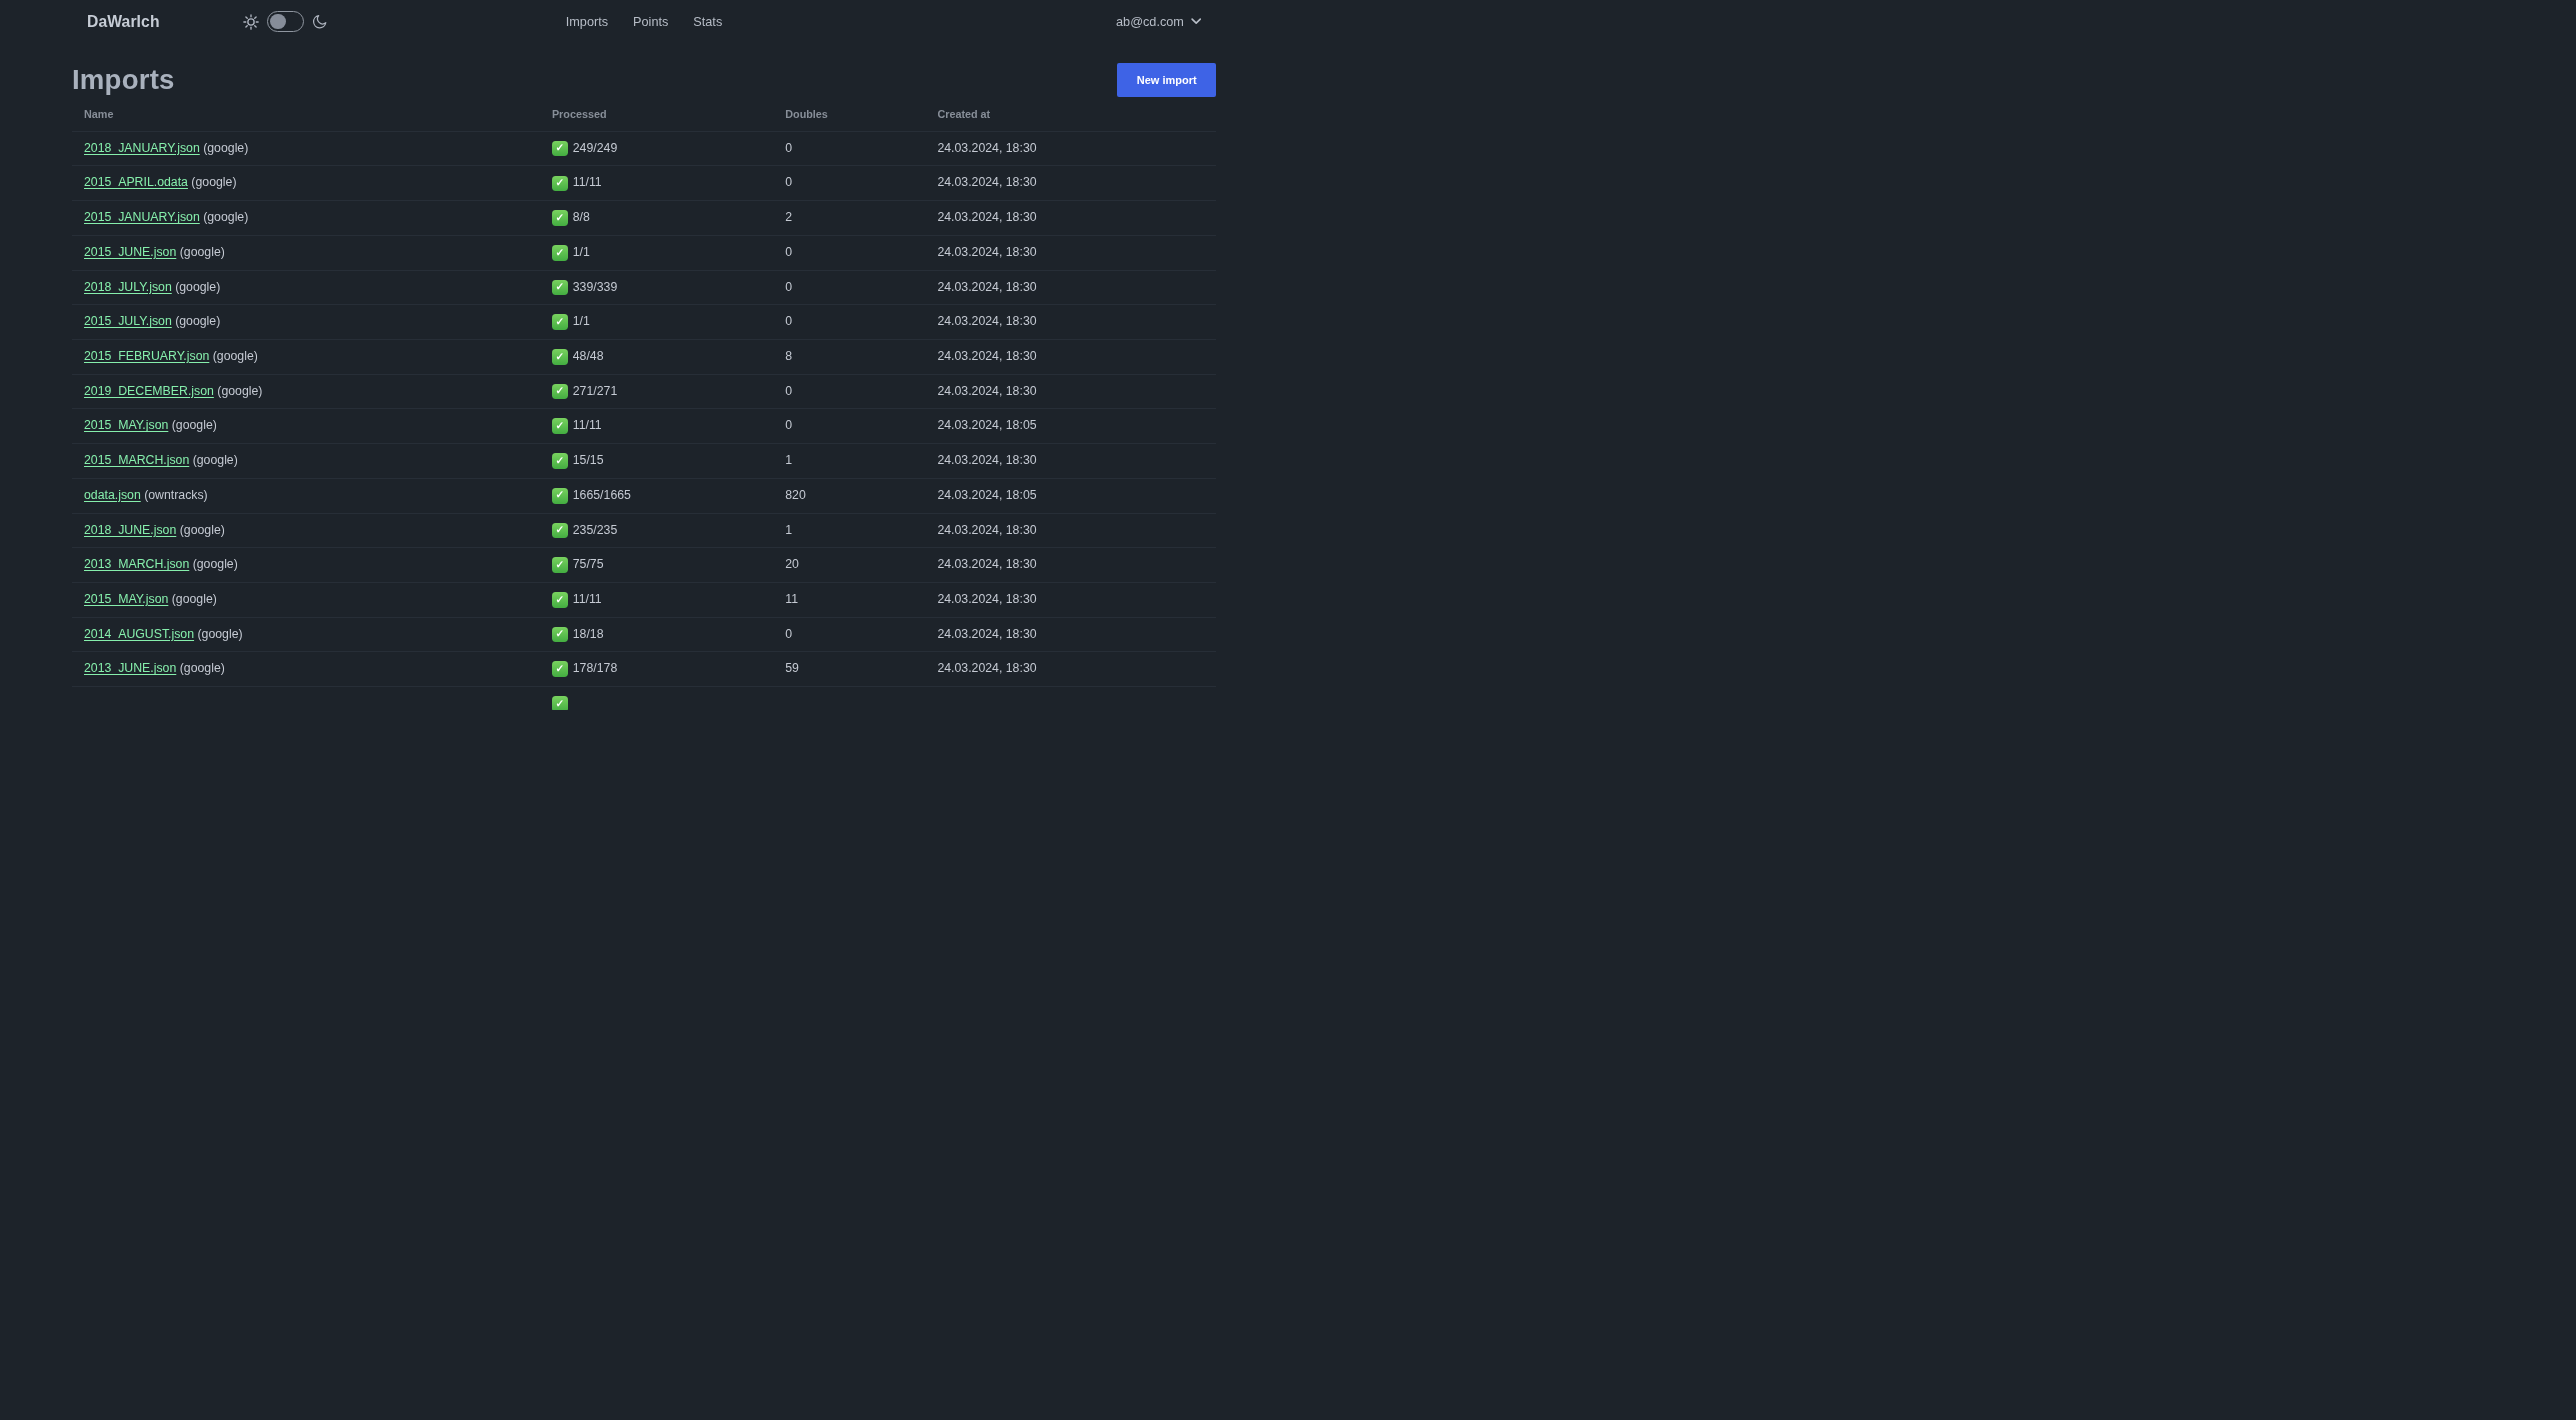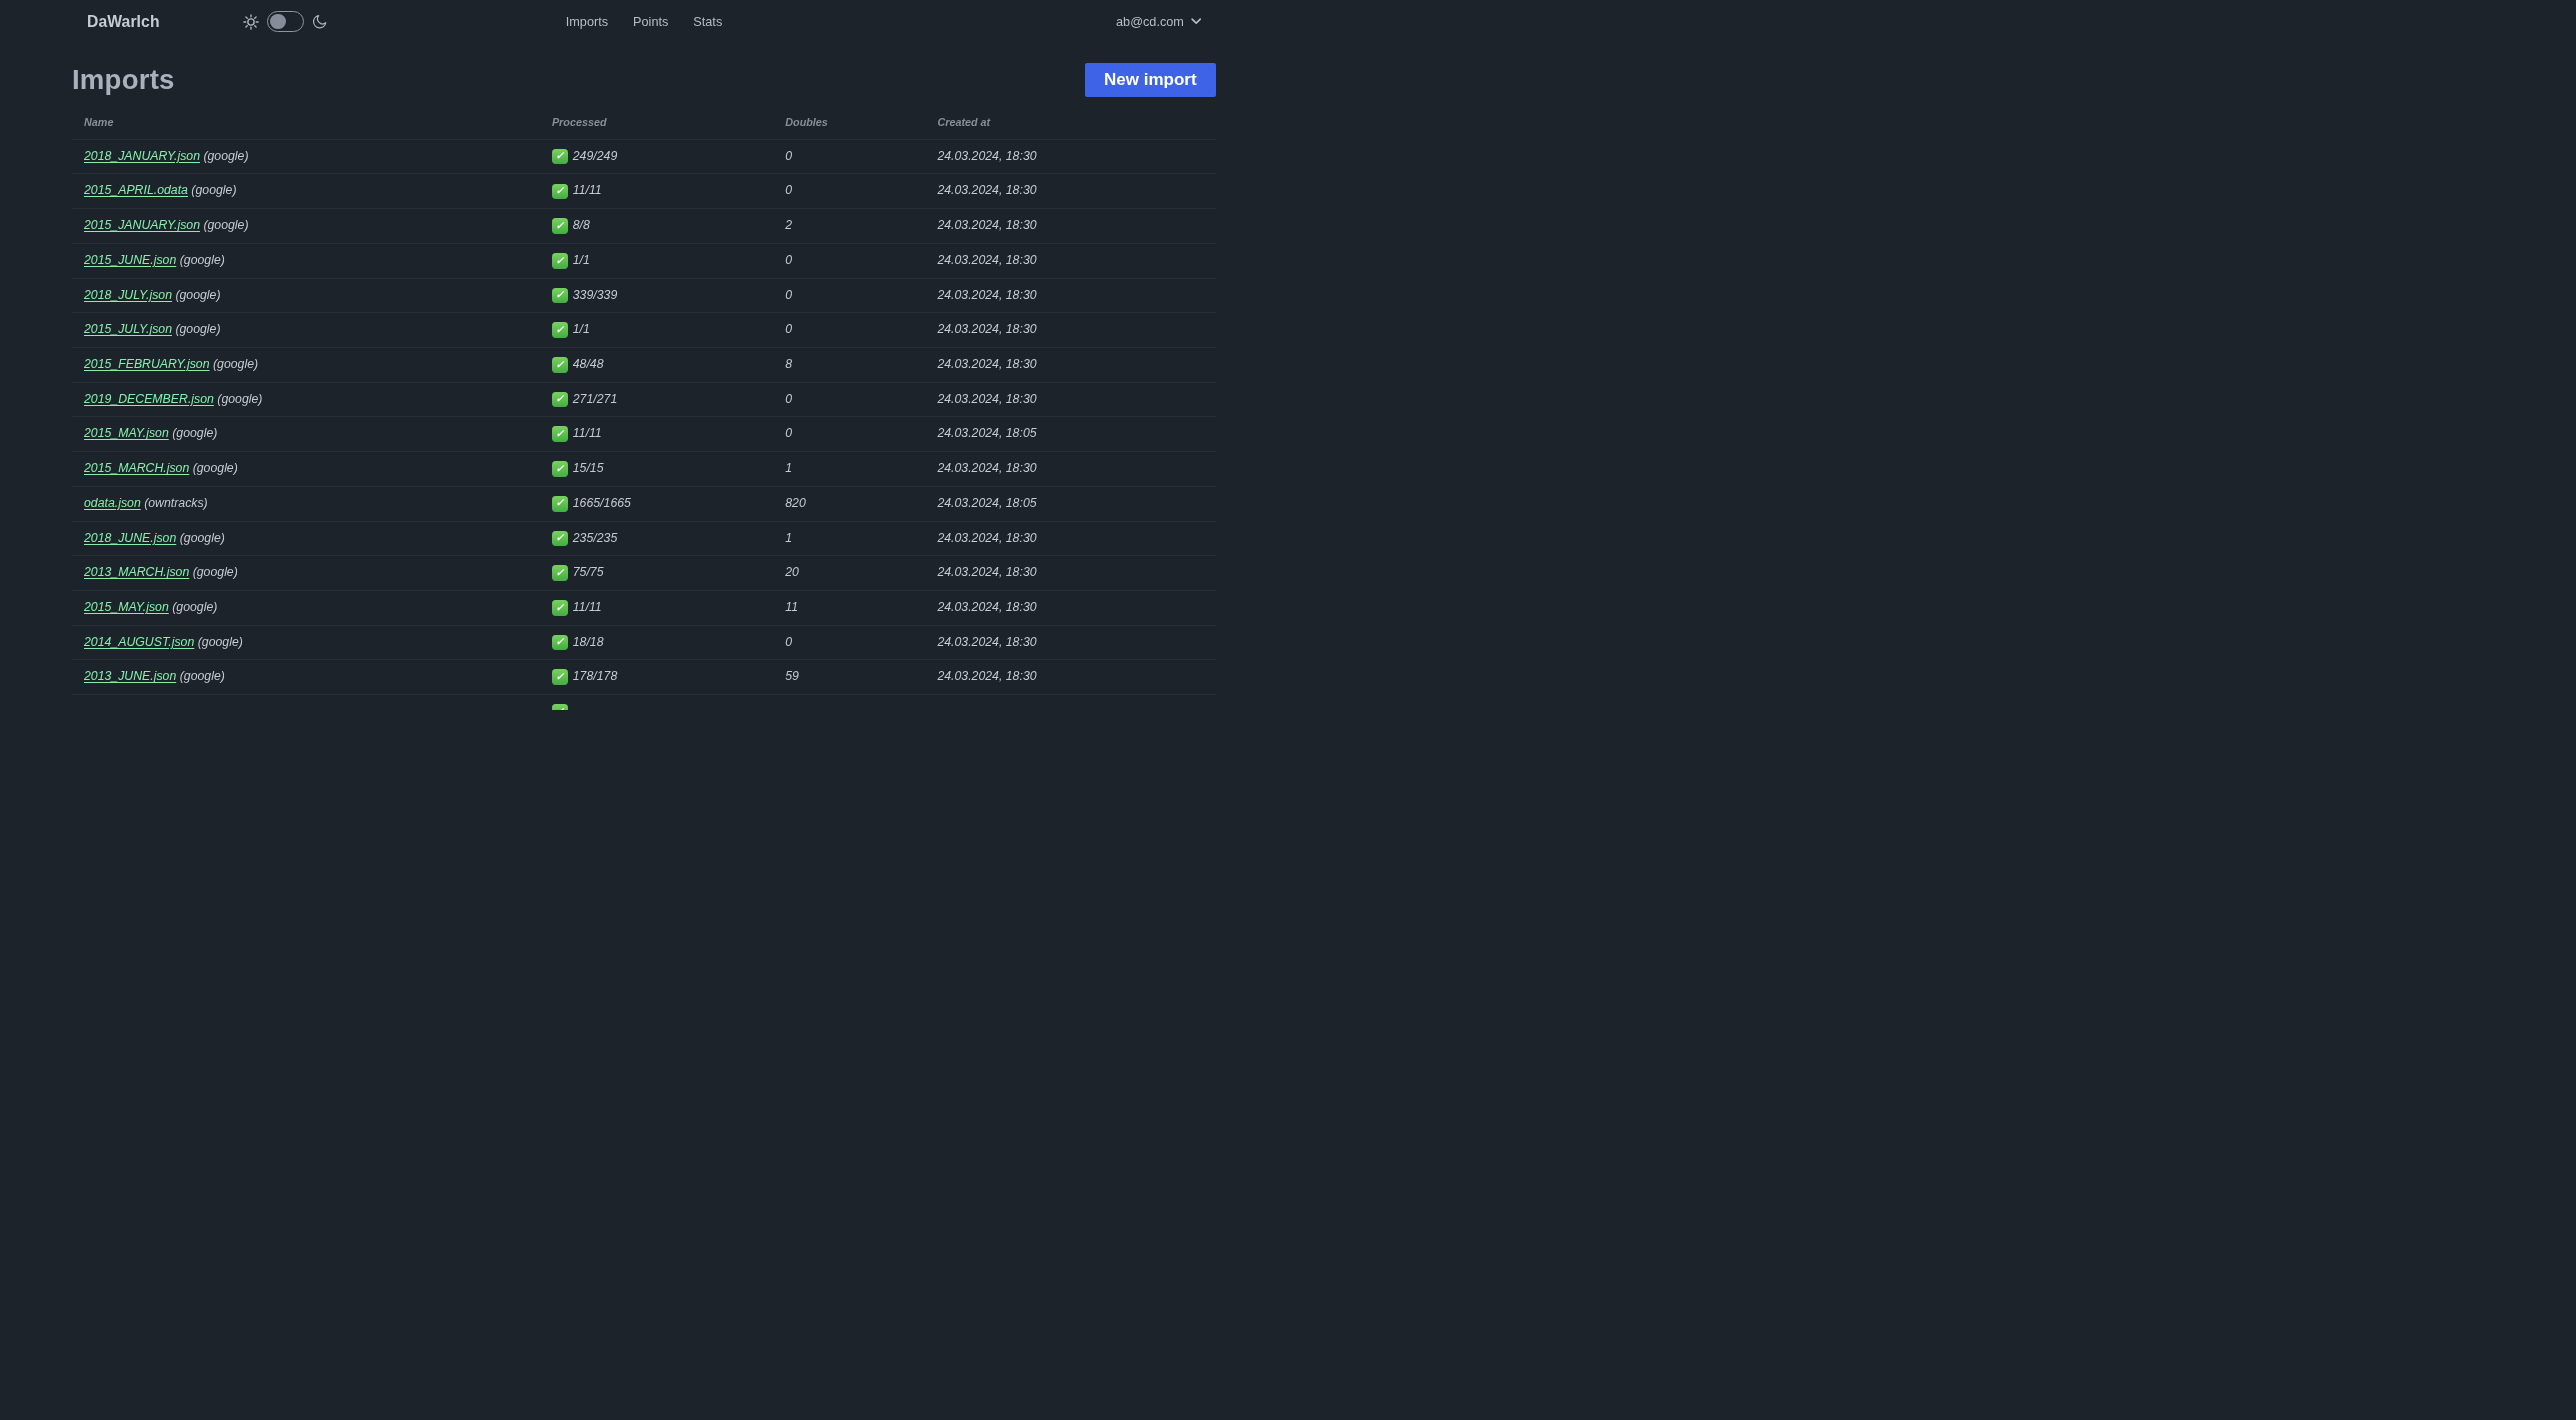--- a/index.html
+++ b/index.html
@@ -63,29 +63,29 @@
     display: flex; align-items: center; justify-content: space-between;
   }
   h1.page-title {
     font-size: 27.6px; line-height: 36px; font-weight: 700;
     color: #a9b1bd; letter-spacing: 0.2px;
   }
   .btn-primary {
     height: 34px; padding: 0 19.4px;
     background: #3e63e6; color: #ffffff;
     border: none; border-radius: 2px;
-    font-size: 17px; font-weight: 600;
+    font-size: 11px; font-weight: 600;
     font-family: "Liberation Sans", sans-serif;
     cursor: pointer;
   }
 
   
   table.imports {
-    width: 100%; margin-top: 12px;
-    border-collapse: collapse; table-layout: fixed; font-style: italic;
+    width: 100%; margin-top: 4px;
+    border-collapse: collapse; table-layout: fixed;
   }
   col.c-name    { width: 40.9%; }
   col.c-proc    { width: 20.4%; }
   col.c-doubles { width: 13.3%; }
   col.c-created { width: 25.4%; }
   thead th {
     text-align: left; font-size: 10.8px; font-weight: 700;
     color: #878e98; padding: 6px 12px 10.4px 12px;
     border-bottom: 0.7px solid #272e37;
   }

